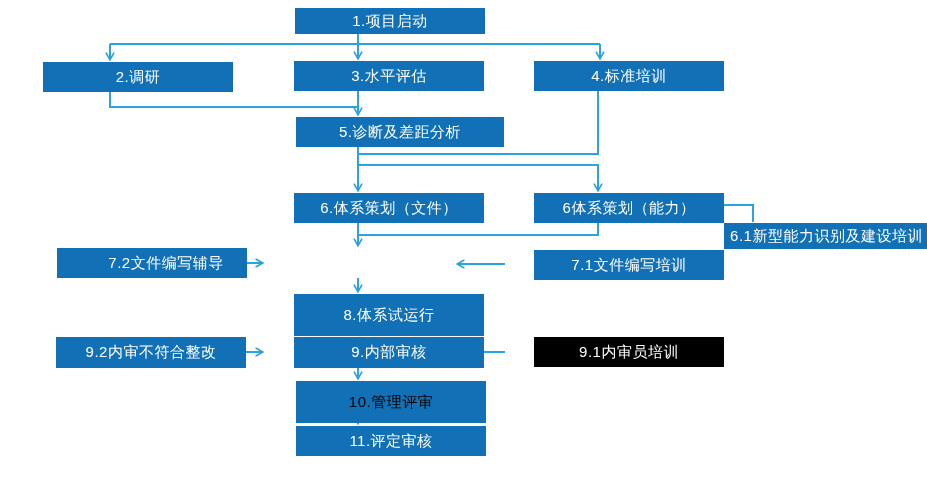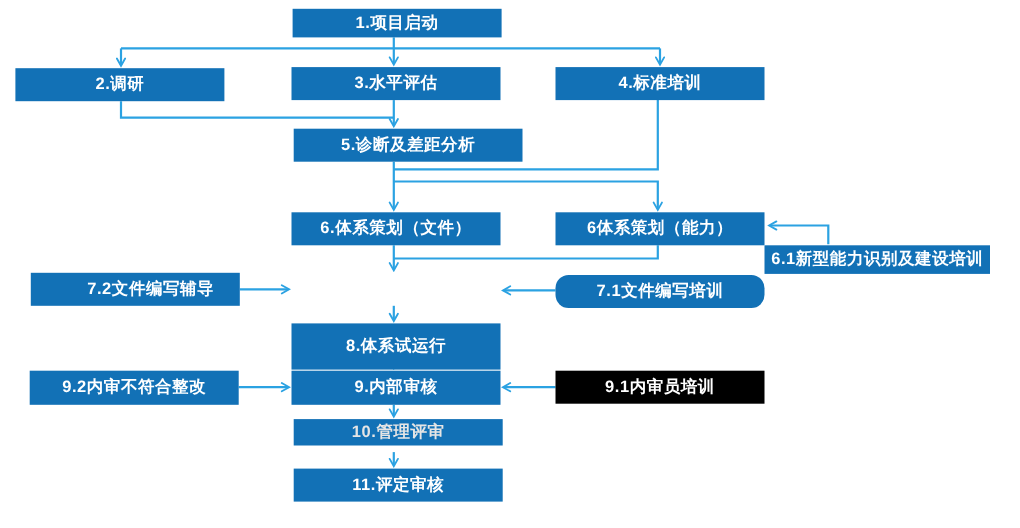--- a/index.html
+++ b/index.html
@@ -24,24 +24,25 @@
   }
   .node {
     position: absolute;
     box-sizing: border-box;
     display: flex;
     align-items: center;
     justify-content: center;
     text-align: right;
     color: #ffffff;
     font-size: 15px;
-    font-weight: 700;
+    font-weight: 400;
     line-height: 1.1;
     white-space: nowrap;
     letter-spacing: 0.5px;
+    margin-left: 29px;
   }
 </style>
 </head>
 <body>
 
 <div class="canvas" style="background: rgb(255, 255, 255);">
     <svg class="edge-layer" width="927" height="480" viewBox="0 0 927 480">
       <defs>
         <marker id="arrowhead" viewBox="0 0 12 12" refX="9" refY="6" markerWidth="10" markerHeight="10" markerUnits="userSpaceOnUse" orient="auto">
           <path d="M2,1.5 L10,6 L2,10.5" fill="none" stroke="#2BA2E2" stroke-width="2" stroke-linecap="round"></path>
@@ -70,20 +71,20 @@
     </svg>
     <div class="node" style="left: 266px; top: 8px; width: 190px; height: 26px; background: rgb(18, 113, 182); color: rgb(255, 255, 255);">1.项目启动</div>
     <div class="node" style="left: 14px; top: 62px; width: 190px; height: 30px; background: rgb(18, 113, 182); color: rgb(255, 255, 255);">2.调研</div>
     <div class="node" style="left: 265px; top: 61px; width: 190px; height: 30px; background: rgb(18, 113, 182); color: rgb(255, 255, 255);">3.水平评估</div>
     <div class="node" style="left: 505px; top: 61px; width: 190px; height: 30px; background: rgb(18, 113, 182); color: rgb(255, 255, 255);">4.标准培训</div>
     <div class="node" style="left: 267px; top: 117px; width: 208px; height: 30px; background: rgb(18, 113, 182); color: rgb(255, 255, 255);">5.诊断及差距分析</div>
     <div class="node" style="left: 265px; top: 193px; width: 190px; height: 30px; background: rgb(18, 113, 182); color: rgb(255, 255, 255);">6.体系策划（文件）</div>
     <div class="node" style="left: 505px; top: 193px; width: 190px; height: 30px; background: rgb(18, 113, 182); color: rgb(255, 255, 255);">6体系策划（能力）</div>
     <div class="node" style="left: 695px; top: 223px; width: 205px; height: 26px; background: rgb(18, 113, 182); color: #ffffff;">6.1新型能力识别及建设培训</div>
     <div class="node" style="left: 28px; top: 248px; width: 190px; height: 30px; background: rgb(18, 113, 182); color: rgb(255, 255, 255); padding-left: 28px;">7.2文件编写辅导</div>
-    <div class="node" style="left: 505px; top: 250px; width: 190px; height: 30px; background: rgb(18, 113, 182); color: rgb(255, 255, 255); border-radius: 12px;">7.1文件编写培训</div>
+    <div class="node" style="left: 505px; top: 250px; width: 190px; height: 30px; background: rgb(18, 113, 182); color: rgb(255, 255, 255);">7.1文件编写培训</div>
     <div class="node" style="left: 265px; top: 294px; width: 190px; height: 42px; background: rgb(18, 113, 182); color: rgb(255, 255, 255);">8.体系试运行</div>
     <div class="node" style="left: 27px; top: 337px; width: 190px; height: 31px; background: rgb(18, 113, 182); color: rgb(255, 255, 255);">9.2内审不符合整改</div>
     <div class="node" style="left: 265px; top: 337px; width: 190px; height: 31px; background: rgb(18, 113, 182); color: rgb(255, 255, 255);">9.内部审核</div>
     <div class="node" style="left: 505px; top: 337px; width: 190px; height: 30px; background: #000000; color: rgb(255, 255, 255);">9.1内审员培训</div>
-    <div class="node" style="left: 267px; top: 381px; width: 190px; height: 24px; background: rgb(18, 113, 182); color: #e5e5e5;">10.管理评审</div>
+    <div class="node" style="left: 267px; top: 381px; width: 190px; height: 42px; background: rgb(18, 113, 182); color: #000000;">10.管理评审</div>
     <div class="node" style="left: 267px; top: 426px; width: 190px; height: 30px; background: rgb(18, 113, 182); color: rgb(255, 255, 255);">11.评定审核</div>
   </div>
 
 </body></html>

